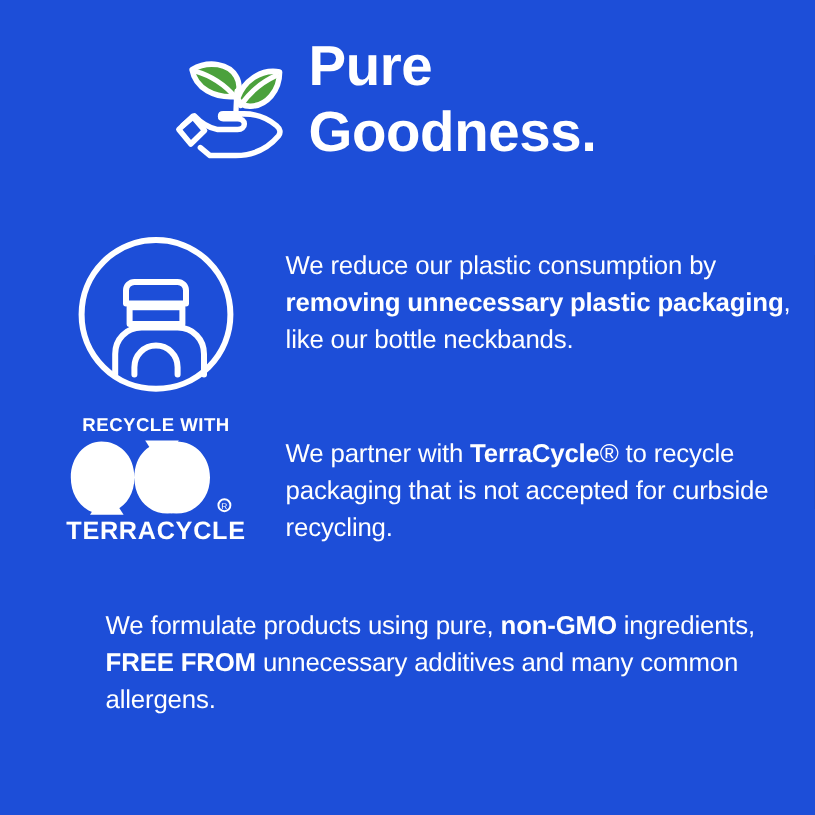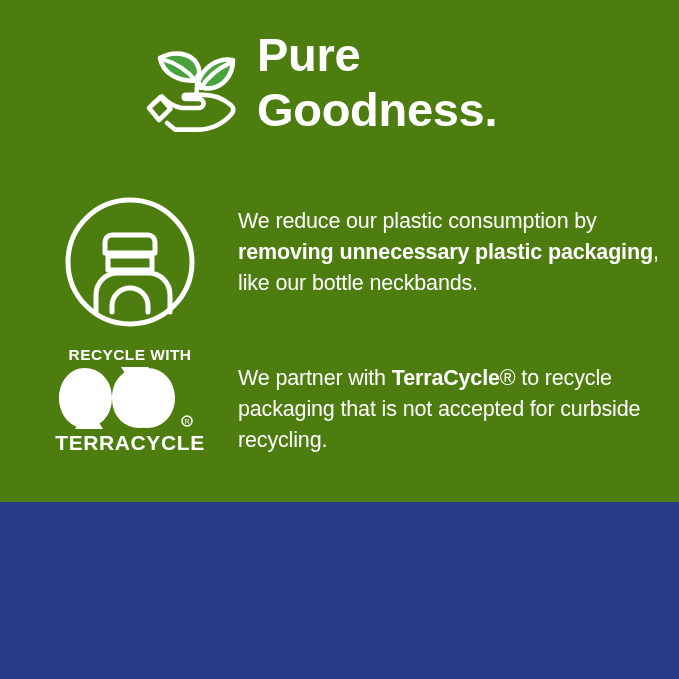--- a/index.html
+++ b/index.html
@@ -12,22 +12,22 @@
     background: #273c86;
     font-family: "Liberation Sans", sans-serif;
     overflow: hidden;
     position: relative;
     -webkit-font-smoothing: antialiased;
   }
 
   .page {
     position: relative;
     width: 679px;
-    height: 502px;
-    background: #4d7c0f;
+    height: 679px;
+    background: #1d4ed8;
   }
 
   
   .header {
     position: absolute;
     left: 0;
     top: 26px;
     width: 679px;
     display: flex;
     flex-direction: row;
@@ -186,15 +186,18 @@
         </svg>
         <div class="tc-word-bottom">TERRACYCLE</div>
       </div>
     </div>
     <div class="text-cell">
       <span>We partner with </span><b>TerraCycle</b><span>® to recycle packaging that is not accepted for curbside recycling.</span>
     </div>
   </div>
 
   <div class="row row-3">
+    <div class="text-cell">
+      <span>We formulate products using pure, </span><b>non-GMO</b><span> ingredients, </span><b>FREE FROM</b><span> unnecessary additives and many common allergens.</span>
+    </div>
   </div>
 
 </div>
 
 </body></html>

